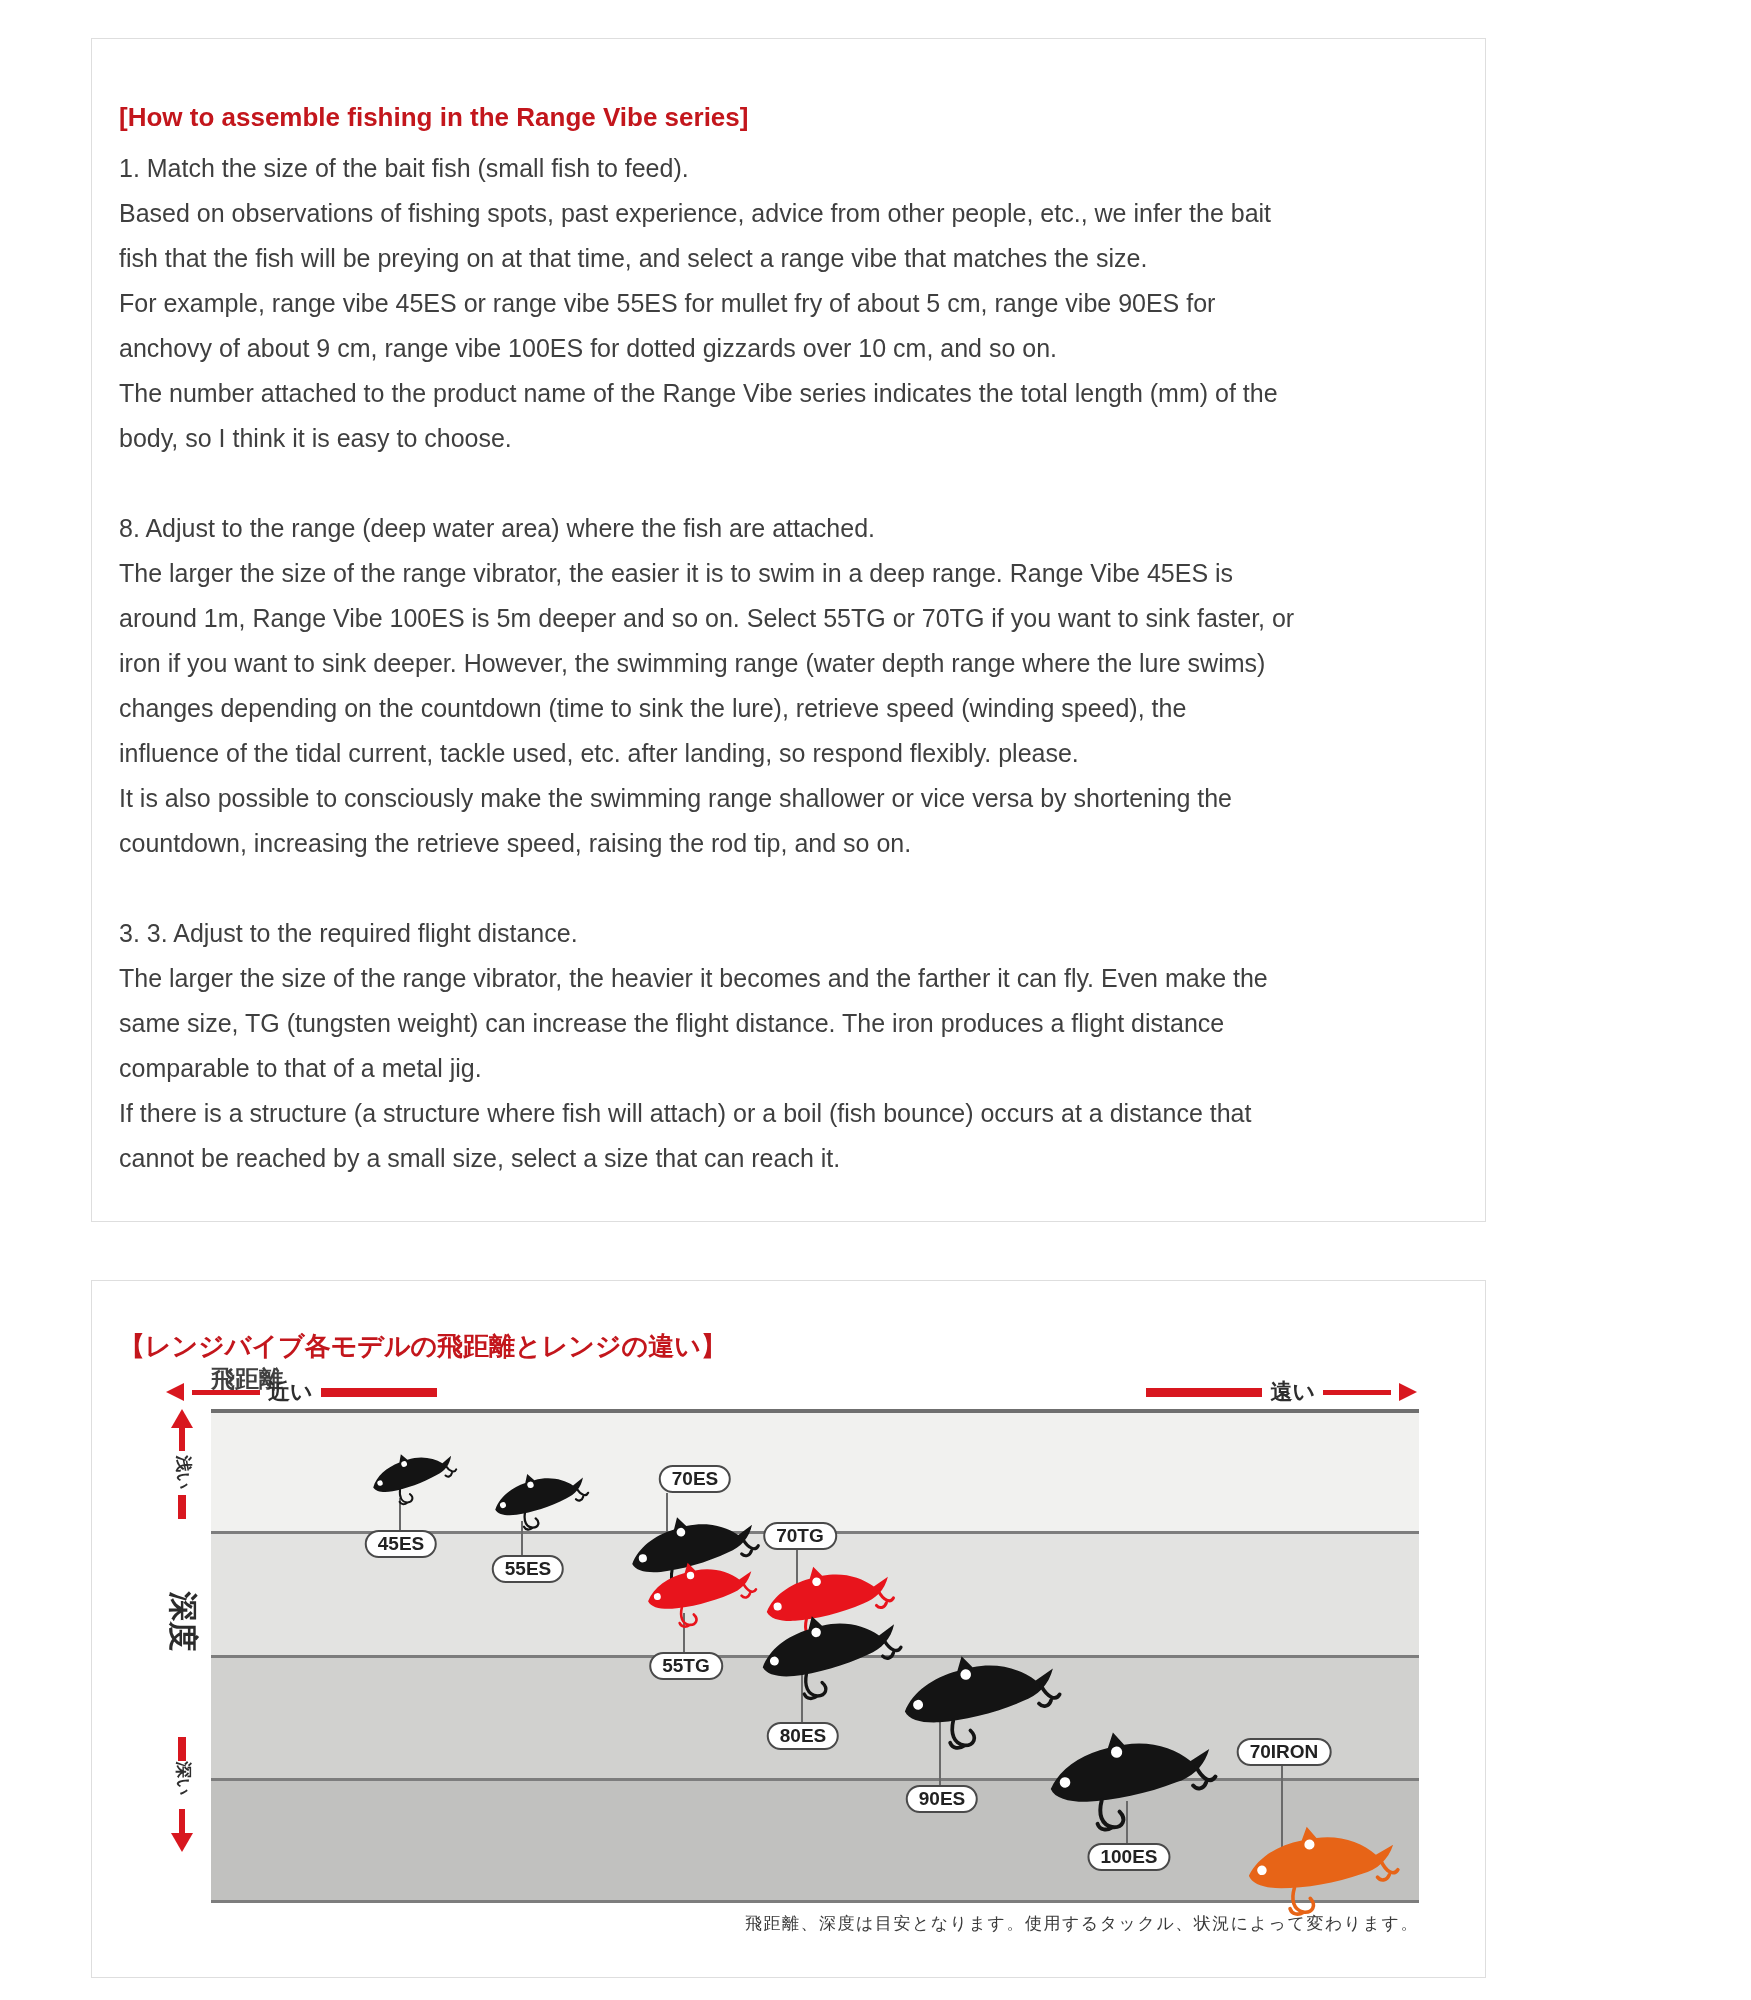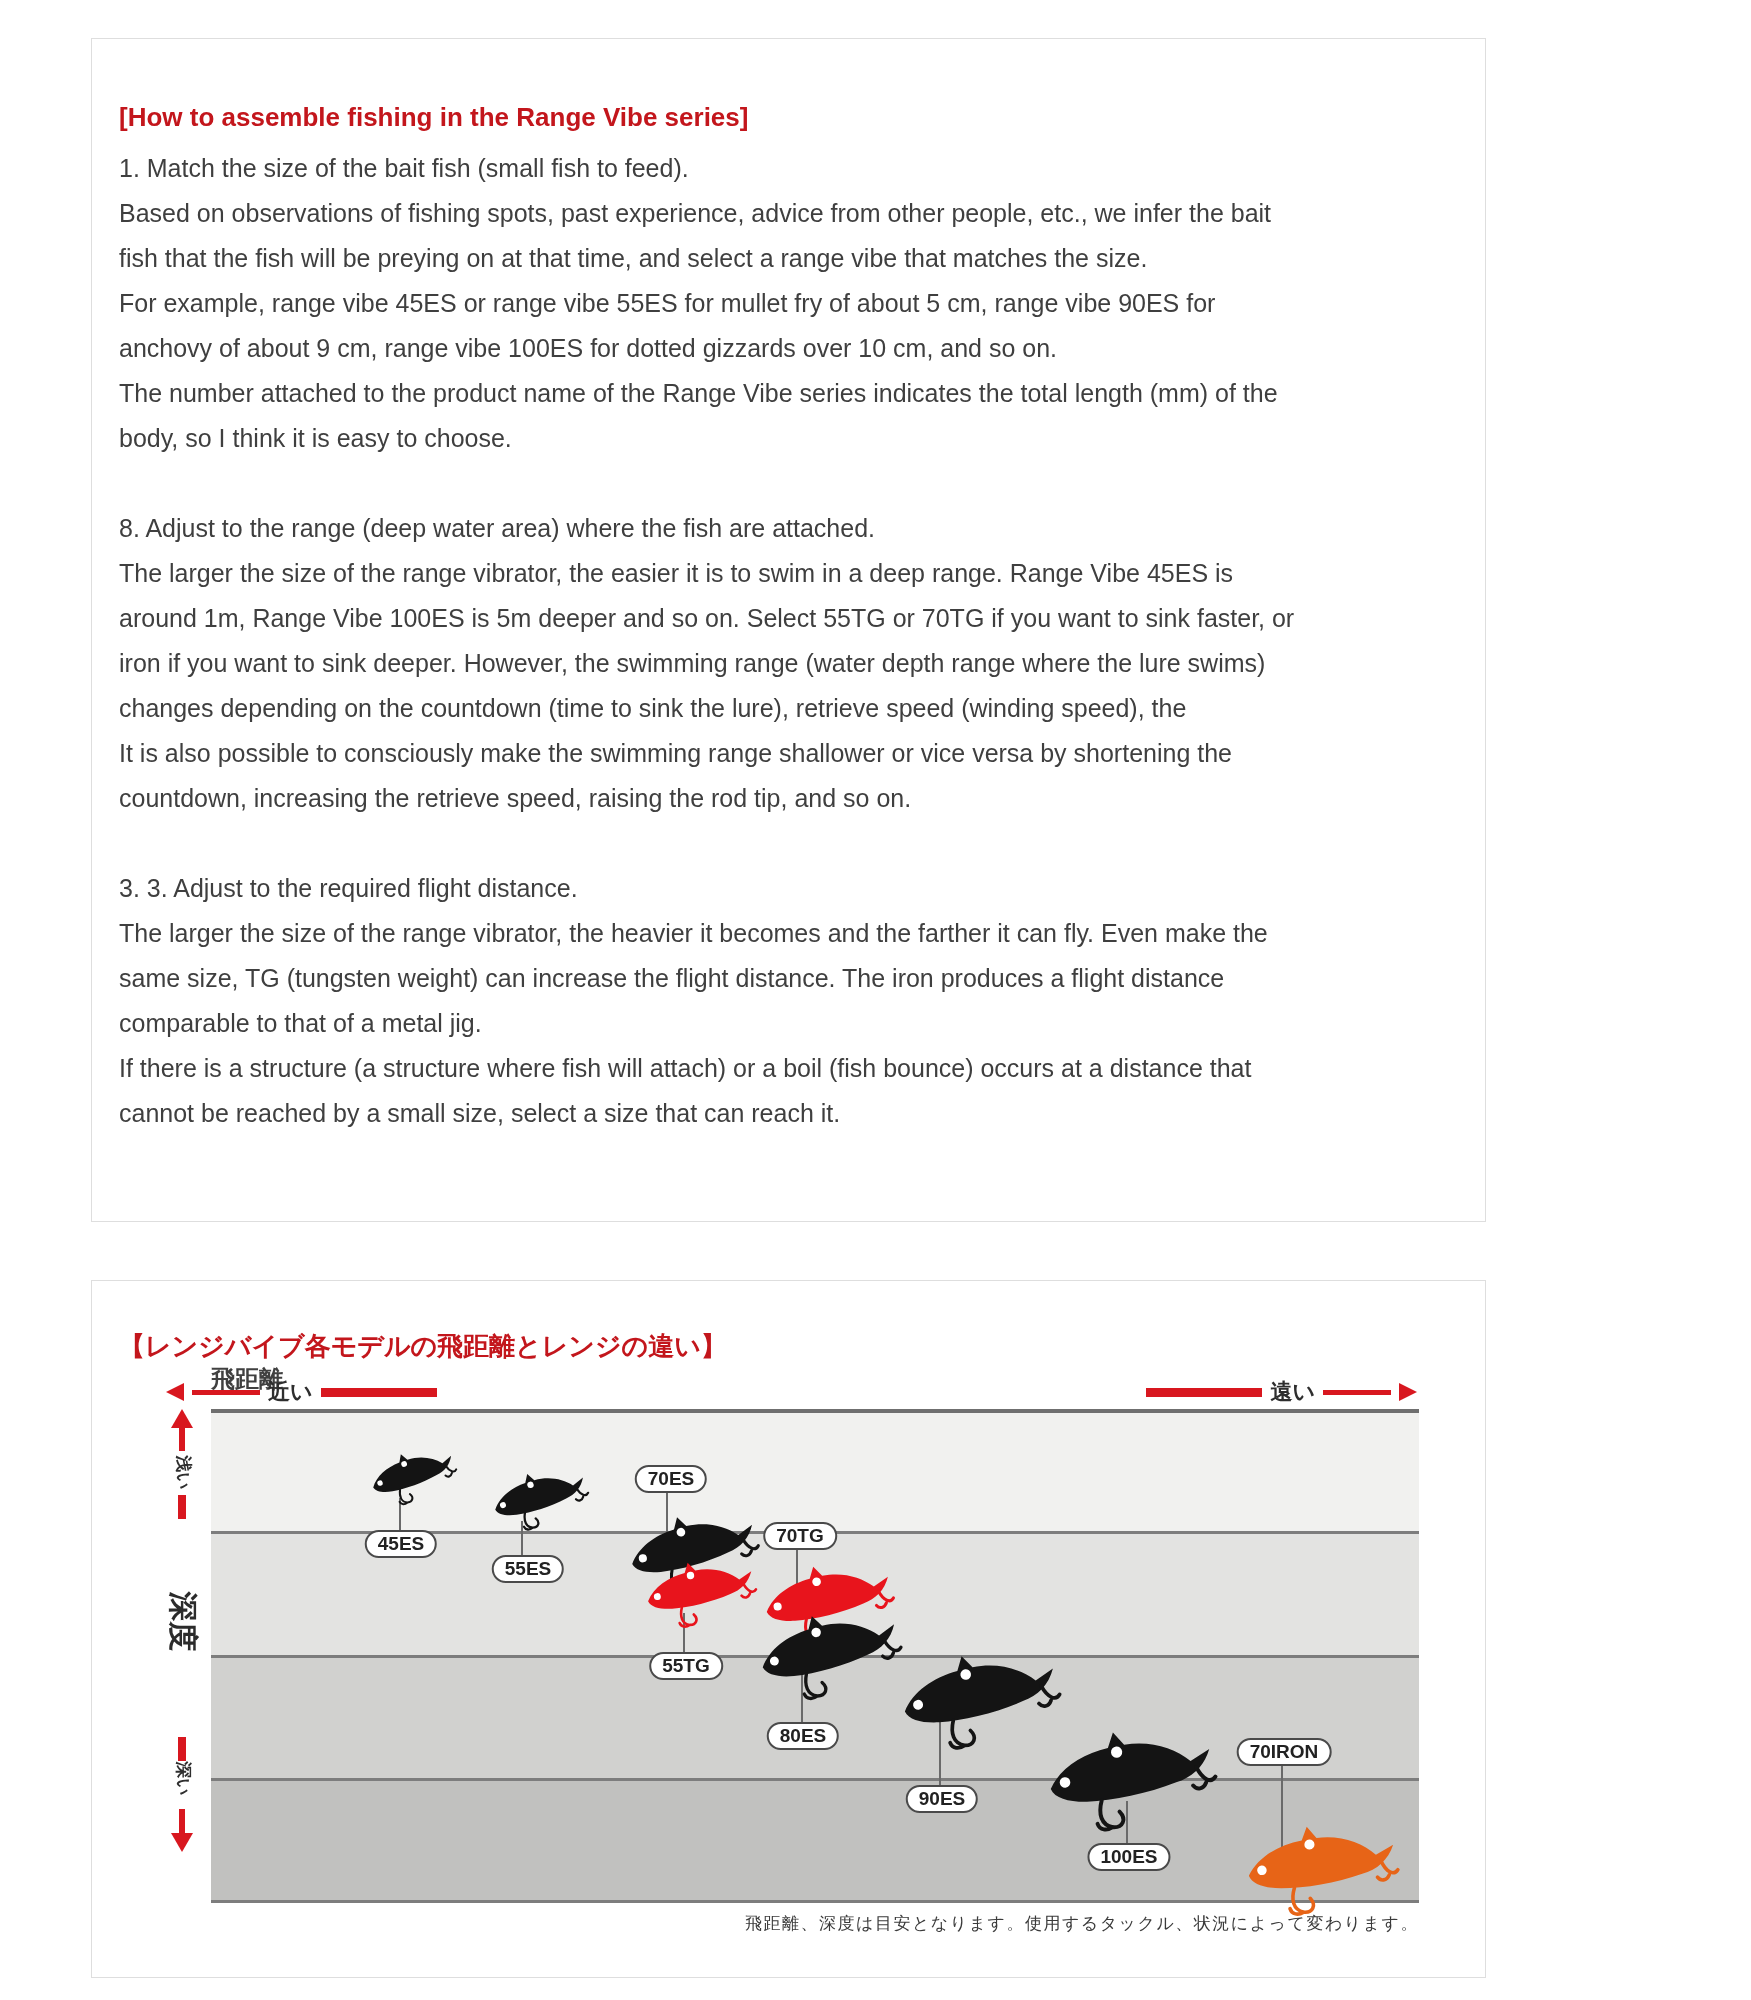--- a/index.html
+++ b/index.html
@@ -62,20 +62,21 @@
           <div class="tline">anchovy of about 9 cm, range vibe 100ES for dotted gizzards over 10 cm, and so on.</div>
           <div class="tline">The number attached to the product name of the Range Vibe series indicates the total length (mm) of the</div>
           <div class="tline">body, so I think it is easy to choose.</div>
         </div>
         <div class="para">
           <div class="tline">8. Adjust to the range (deep water area) where the fish are attached.</div>
           <div class="tline">The larger the size of the range vibrator, the easier it is to swim in a deep range. Range Vibe 45ES is</div>
           <div class="tline">around 1m, Range Vibe 100ES is 5m deeper and so on. Select 55TG or 70TG if you want to sink faster, or</div>
           <div class="tline">iron if you want to sink deeper. However, the swimming range (water depth range where the lure swims)</div>
           <div class="tline">changes depending on the countdown (time to sink the lure), retrieve speed (winding speed), the</div>
+          <div class="tline">influence of the tidal current, tackle used, etc. after landing, so respond flexibly. please.</div>
           <div class="tline">It is also possible to consciously make the swimming range shallower or vice versa by shortening the</div>
           <div class="tline">countdown, increasing the retrieve speed, raising the rod tip, and so on.</div>
         </div>
         <div class="para">
           <div class="tline">3. 3. Adjust to the required flight distance.</div>
           <div class="tline">The larger the size of the range vibrator, the heavier it becomes and the farther it can fly. Even make the</div>
           <div class="tline">same size, TG (tungsten weight) can increase the flight distance. The iron produces a flight distance</div>
           <div class="tline">comparable to that of a metal jig.</div>
           <div class="tline">If there is a structure (a structure where fish will attach) or a boil (fish bounce) occurs at a distance that</div>
           <div class="tline">cannot be reached by a small size, select a size that can reach it.</div>
@@ -191,21 +192,21 @@
         <div class="connector" style="left: 1070px; top: 356px; height: 94px;"></div>
         <svg viewBox="0 0 106 64" width="158" height="97" class="lure" style="left: 1033px; top: 409.5px; color: rgb(231, 100, 23); transform: rotate(-4deg);">
           <path d="M3,34 C10,22 24,15 40,13 L44,4 L50,12 C66,11 80,17 89,26 L101,20 C97,30 89,36 79,38 C61,43 40,45 24,44 C13,43 5,40 3,34 Z" fill="currentColor"></path>
           <circle cx="12" cy="31" r="3.2" fill="#ffffff"></circle>
           <circle cx="45" cy="16" r="3.4" fill="#ffffff"></circle>
           <path d="M33,44 C30,52 31,59 38,61 C44,62 47,57 43,52 M38,61 C34,63 30,62 29,58" fill="none" stroke="currentColor" stroke-width="2.4" stroke-linecap="round"></path>
           <path d="M92,30 C95,38 100,41 103,37 M97,40 C95,44 91,44 89,41" fill="none" stroke="currentColor" stroke-width="2.4" stroke-linecap="round"></path>
         </svg>
         <div class="bubble" style="left: 190px; top: 135px;">45ES</div>
         <div class="bubble" style="left: 317px; top: 160px;">55ES</div>
-        <div class="bubble" style="left: 460px; top: 70px;">70ES</div>
+        <div class="bubble" style="left: 484px; top: 70px;">70ES</div>
         <div class="bubble" style="left: 475px; top: 257px;">55TG</div>
         <div class="bubble" style="left: 589px; top: 127px;">70TG</div>
         <div class="bubble" style="left: 592px; top: 327px;">80ES</div>
         <div class="bubble" style="left: 731px; top: 390px;">90ES</div>
         <div class="bubble" style="left: 918px; top: 448px;">100ES</div>
         <div class="bubble" style="left: 1073px; top: 343px;">70IRON</div>
       </div>
 
     <div class="caption">飛距離、深度は目安となります。使用するタックル、状況によって変わります。</div>
   </section>

